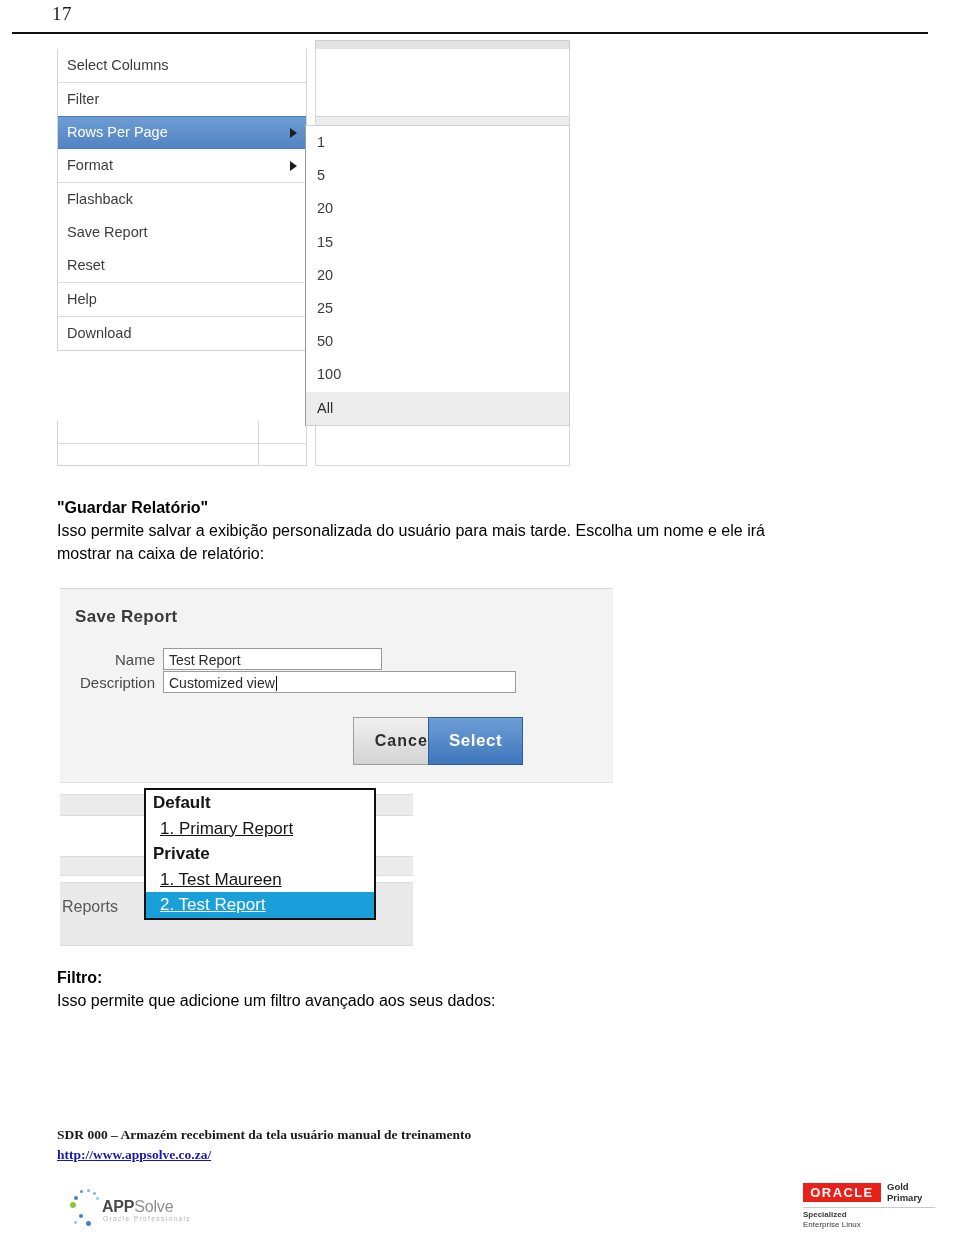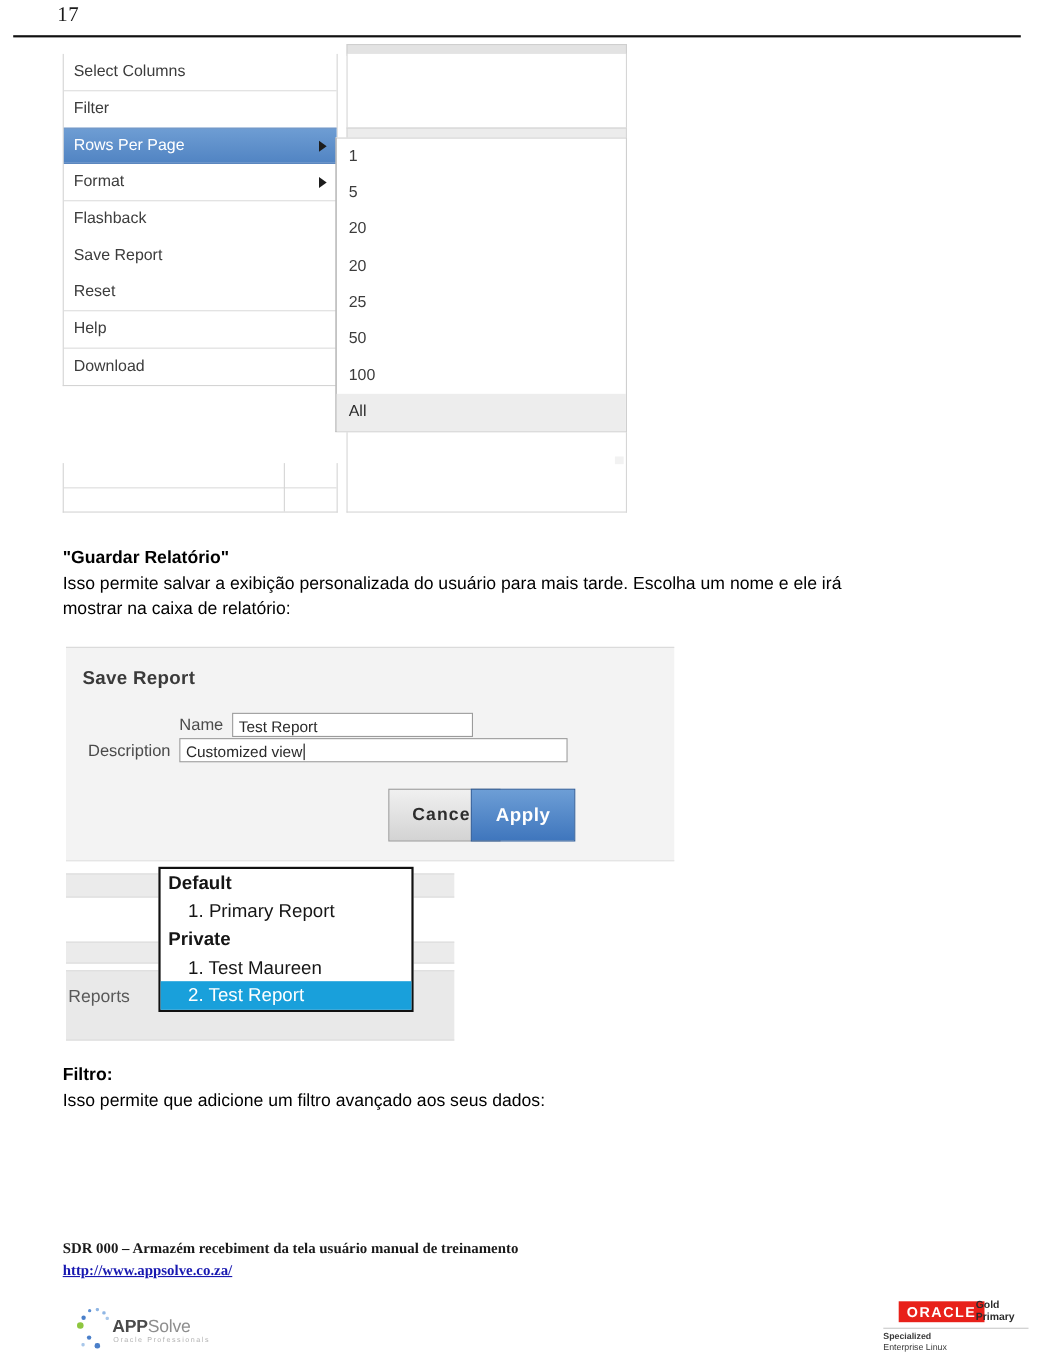--- a/index.html
+++ b/index.html
@@ -228,21 +228,21 @@
     font-size: 17px;
     font-weight: bold;
     color: #3a3a3a;
     letter-spacing: 0.3px;
   }
   .field-row {
     position: absolute;
     display: flex;
     align-items: center;
   }
-  #row-name { left: 0px; top: 648px; padding-left: 48px; }
+  #row-name { left: 0px; top: 648px; }
   #row-desc { left: 0px; top: 671px; }
   .field-label {
     width: 163px;
     text-align: right;
     padding-right: 8px;
     font-size: 15px;
     color: #4a4a4a;
     box-sizing: border-box;
   }
   .field-input {
@@ -345,21 +345,22 @@
     line-height: 25.5px;
     font-size: 17px;
     color: #151515;
     padding-left: 7px;
     white-space: nowrap;
   }
   .rep-item.group {
     font-weight: bold;
   }
   .rep-item.child {
-    padding-left: 25px;
+    padding-left: 14px;
+    text-decoration: underline;
   }
   .rep-item.selected {
     background: #19a0db;
     color: #ffffff;
   }
 
   
   #footer-text {
     position: absolute;
     left: 57px;
@@ -422,21 +423,20 @@
     height: 19px;
     background: #e8211a;
     color: #ffffff;
     font-size: 13px;
     font-weight: bold;
     letter-spacing: 1.4px;
     display: flex;
     align-items: center;
     justify-content: center;
     box-sizing: border-box;
-    margin-left: 14px;
   }
   #oracle-gold {
     position: absolute;
     left: 84px;
     top: -1px;
     font-size: 9.5px;
     font-weight: bold;
     color: #2b2b2b;
     line-height: 10.5px;
   }
@@ -521,20 +521,21 @@
 
   <div id="menu-tail">
     <div id="menu-tail-line"></div>
     <div id="menu-tail-divider"></div>
   </div>
 
   <div id="rows-submenu">
     <div class="rows-item">1</div>
     <div class="rows-item">5</div>
     <div class="rows-item">20</div>
+    <div class="rows-item">15</div>
     <div class="rows-item">20</div>
     <div class="rows-item">25</div>
     <div class="rows-item">50</div>
     <div class="rows-item">100</div>
     <div class="rows-item last">All</div>
   </div>
 </div>
 
 <div class="copy-block" id="copy-save">
   <div class="copy-head">"Guardar Relatório"</div>
@@ -554,21 +555,21 @@
 </div>
 
 <div class="field-row" id="row-desc">
   <div class="field-label">Description</div>
   <div class="field-input" id="input-desc">
     <span>Customized view</span><span class="text-caret"></span>
   </div>
 </div>
 
 <div id="btn-cancel">Cancel</div>
-<div id="btn-apply">Apply</div>
+<div id="btn-apply">Select</div>
 
 <div id="shot-reports">
   <div class="rep-strip" id="rep-strip-a"></div>
   <div class="rep-strip" id="rep-strip-b"></div>
   <div class="rep-strip" id="rep-strip-c"></div>
 
   <div id="reports-label">Reports</div>
 
   <div id="reports-list">
     <div class="rep-item group">Default</div>

